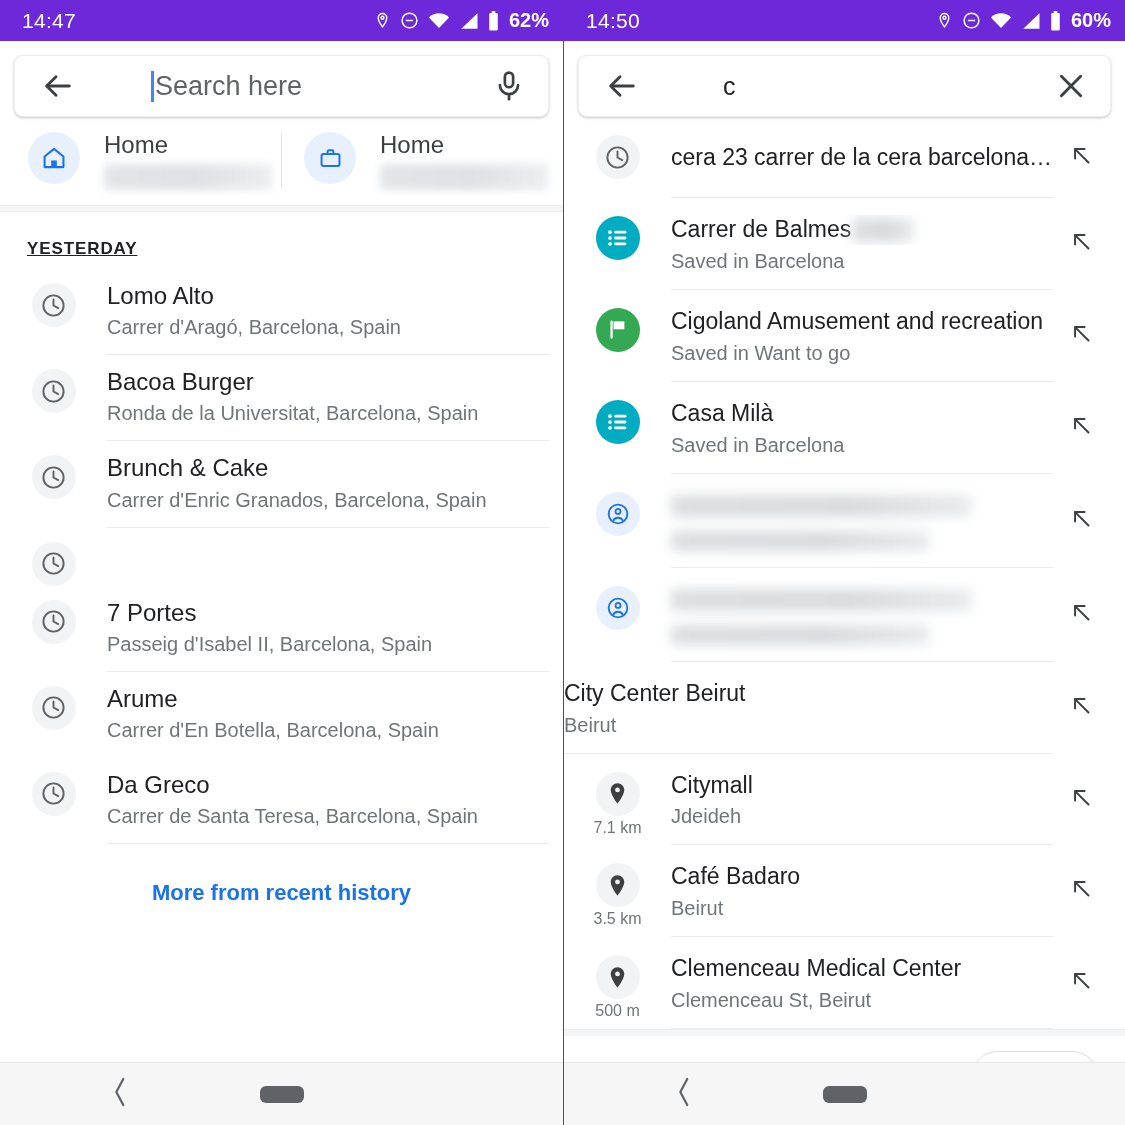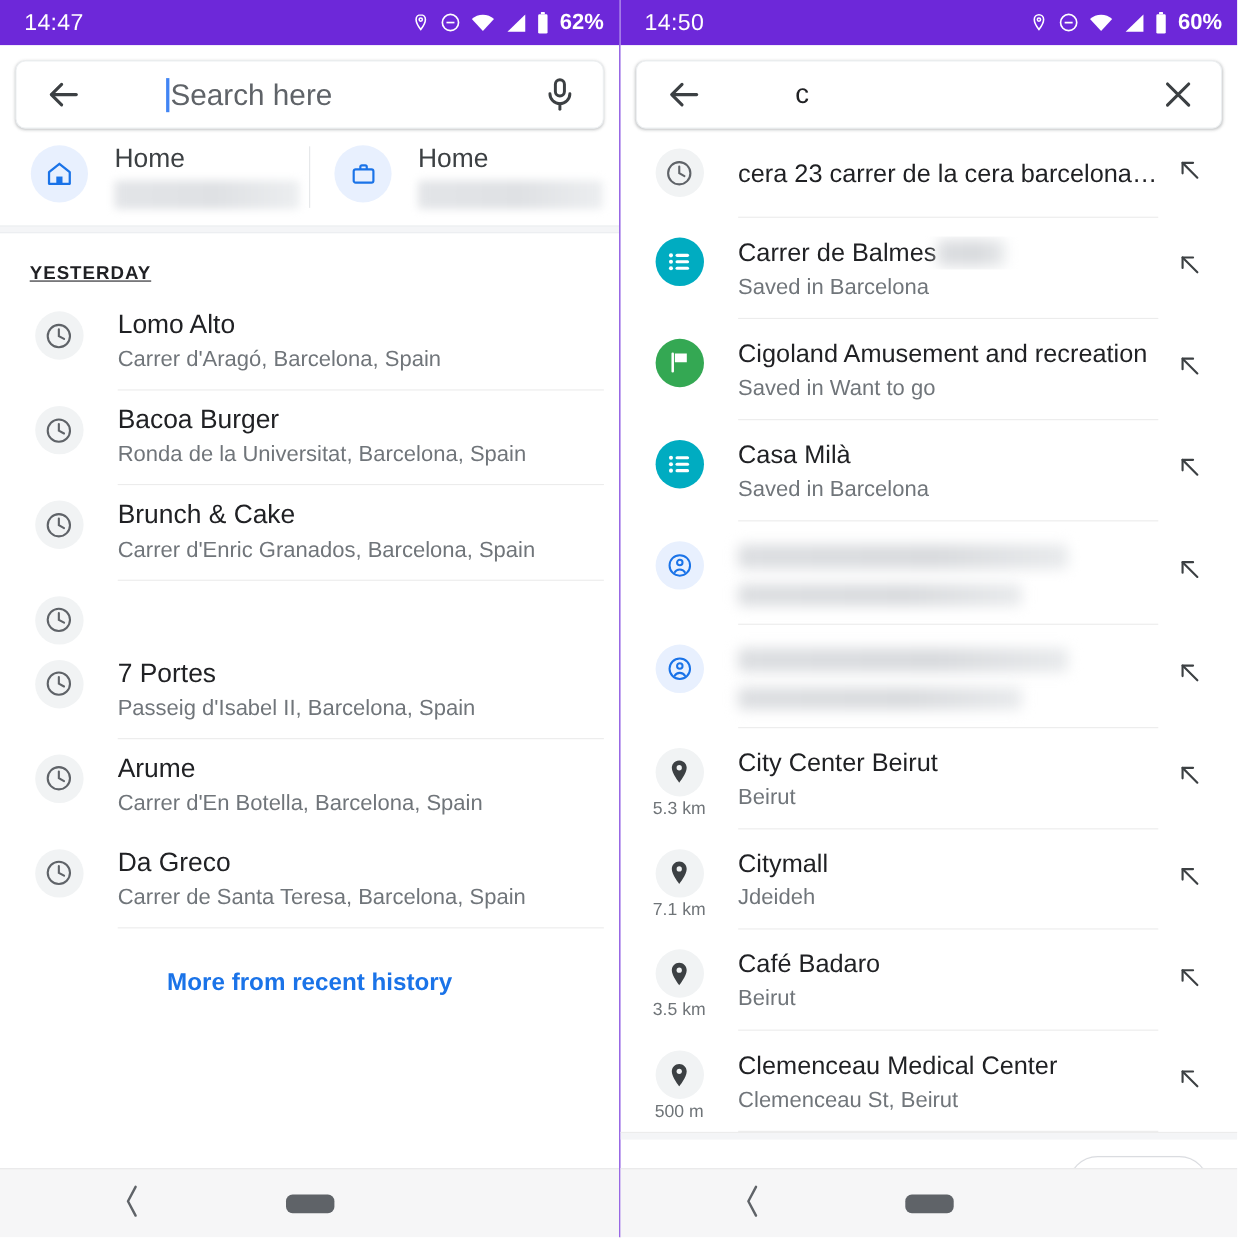--- a/index.html
+++ b/index.html
@@ -529,29 +529,20 @@
             <div class="row-line" style="margin-top:16px;"></div>
           </div>
           <div class="row-trail">
             <span><svg width="26" height="26" viewBox="0 0 24 24" fill="none" stroke="#3c4043" stroke-width="1.8" stroke-linecap="round" stroke-linejoin="round">
                 <line x1="5.6" y1="5.6" x2="18" y2="18"></line>
                 <polyline points="5.6,14.4 5.6,5.6 14.4,5.6"></polyline>
               </svg></span>
           </div>
         </div>
         <div class="row srow">
-          <div class="row-ic">
-            <span class="circ plain">
-              <svg width="25" height="25" viewBox="0 0 24 24" fill="#3c4043">
-                <path d="M12 2.2c-3.6 0-6.5 2.9-6.5 6.5 0 5 6.5 13 6.5 13s6.5-8 6.5-13c0-3.6-2.9-6.5-6.5-6.5z"></path>
-                <circle cx="12" cy="8.6" r="2.3" fill="#f1f3f4"></circle>
-              </svg>
-            </span>
-            <span class="dist">5.3 km</span>
-          </div>
           <div class="row-body">
             <div class="row-t"><span>City Center Beirut</span></div>
             <div class="row-s">Beirut</div>
             <div class="row-line" style="margin-top:14px;"></div>
           </div>
           <div class="row-trail">
             <span><svg width="26" height="26" viewBox="0 0 24 24" fill="none" stroke="#3c4043" stroke-width="1.8" stroke-linecap="round" stroke-linejoin="round">
                 <line x1="5.6" y1="5.6" x2="18" y2="18"></line>
                 <polyline points="5.6,14.4 5.6,5.6 14.4,5.6"></polyline>
               </svg></span>

